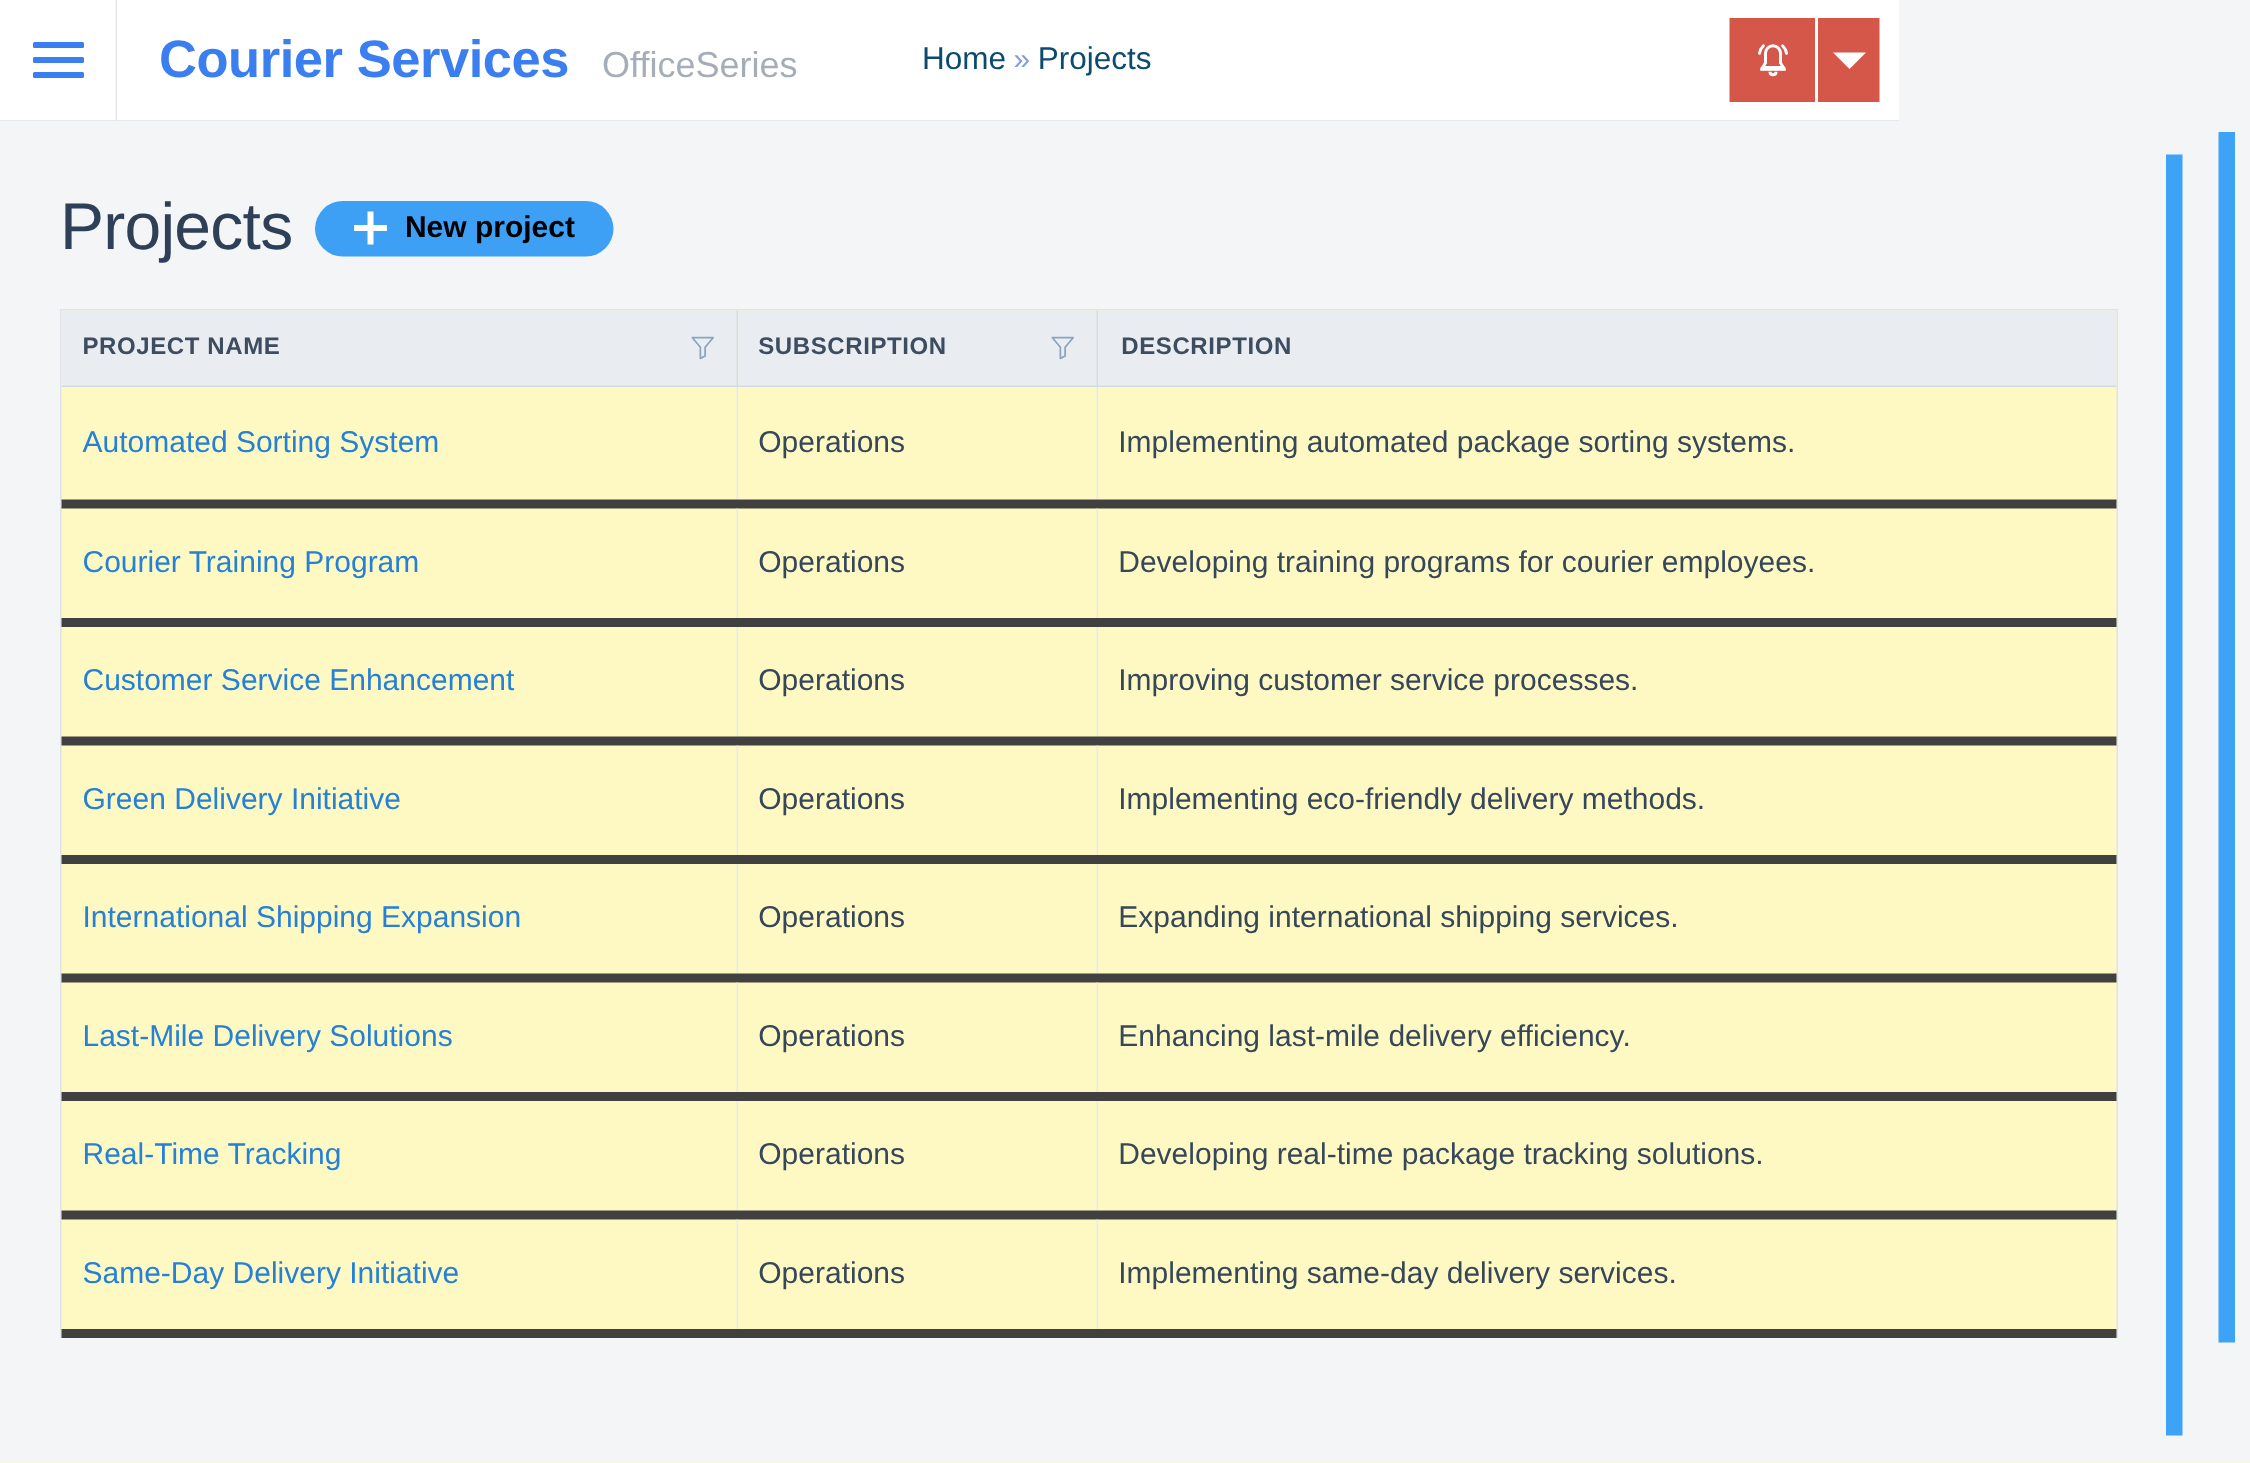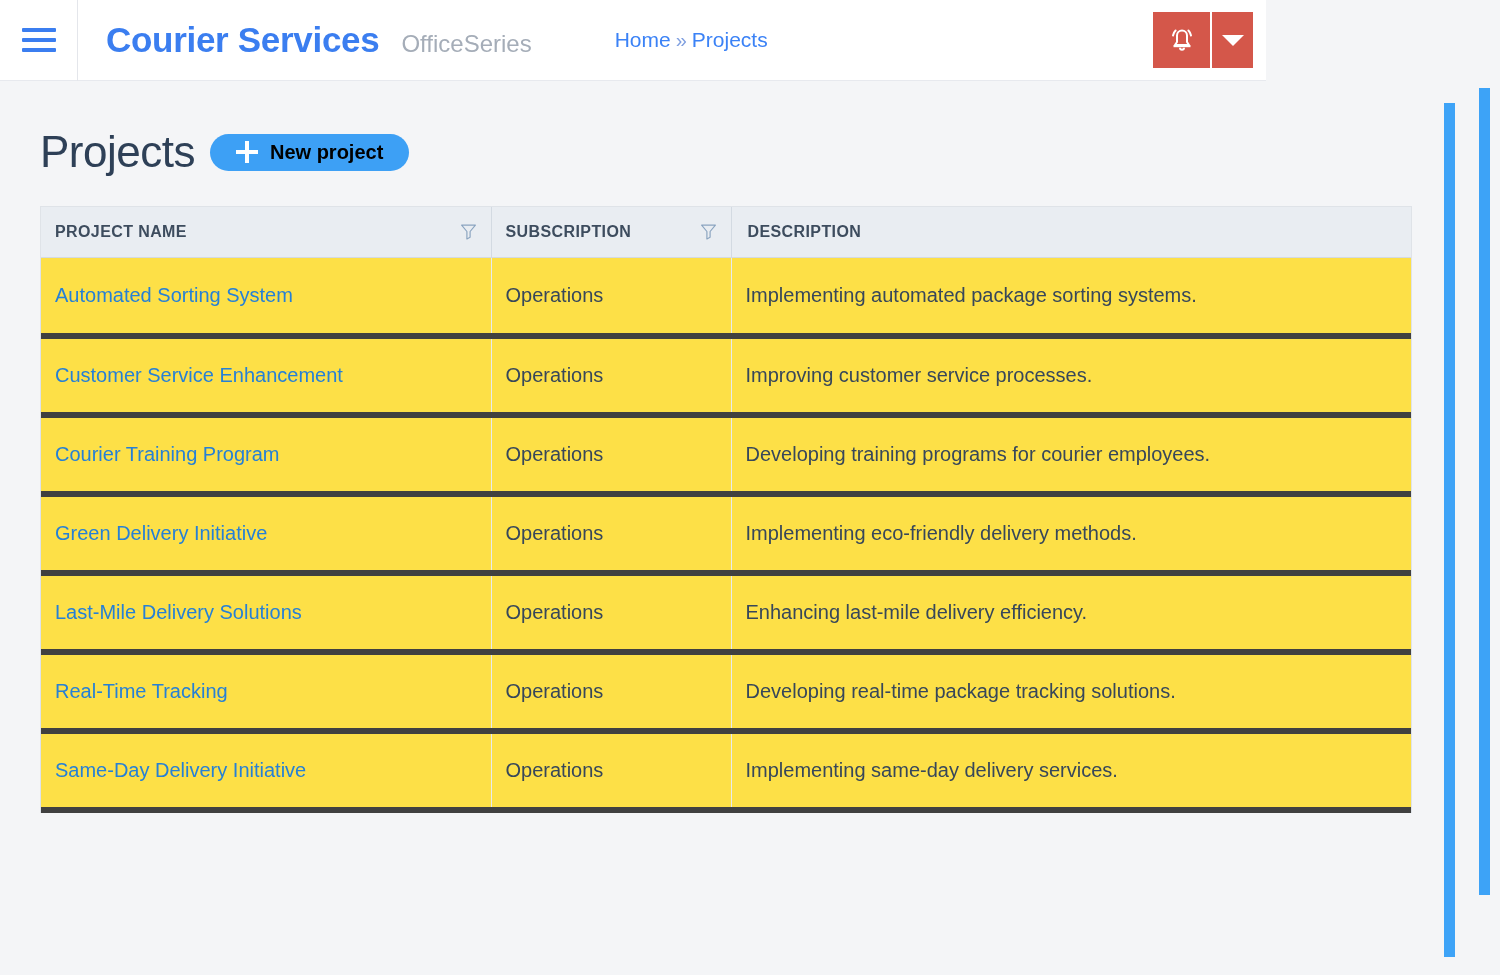--- a/index.html
+++ b/index.html
@@ -69,21 +69,21 @@
   }
 
   .breadcrumb {
     margin-left: 83px;
     font-size: 21px;
     display: flex;
     align-items: baseline;
     white-space: nowrap;
   }
   .breadcrumb a {
-    color: #3b82f6;
+    color: #0c4a6e;
     text-decoration: none;
   }
   .breadcrumb .sep {
     color: #7f9fe0;
     margin: 0 5px;
     font-size: 20px;
   }
 
   .header-actions {
     position: absolute;
@@ -158,21 +158,21 @@
   .plus-icon::after  { top: 9px; left: 0; height: 4px; width: 22px; }
   .new-project-label {
     font-size: 20px;
     font-weight: 700;
   }
 
   
   .table-wrap {
     margin: 29px 0 0 40px;
     width: 1372px;
-    background: #fde047;
+    background: #fef9c3;
     border: 1px solid #dfe3e8;
     border-bottom: none;
   }
   table {
     width: 100%;
     border-collapse: collapse;
     table-layout: fixed;
   }
   thead th {
     background: #e9edf2;
@@ -312,33 +312,38 @@
           </th>
         </tr>
       </thead>
       <tbody id="table-body">
           <tr>
             <td><a href="#">Automated Sorting System</a></td>
             <td>Operations</td>
             <td>Implementing automated package sorting systems.</td>
           </tr>
           <tr>
+            <td><a href="#">Courier Training Program</a></td>
+            <td>Operations</td>
+            <td>Developing training programs for courier employees.</td>
+          </tr>
+          <tr>
             <td><a href="#">Customer Service Enhancement</a></td>
             <td>Operations</td>
             <td>Improving customer service processes.</td>
           </tr>
           <tr>
-            <td><a href="#">Courier Training Program</a></td>
-            <td>Operations</td>
-            <td>Developing training programs for courier employees.</td>
-          </tr>
-          <tr>
             <td><a href="#">Green Delivery Initiative</a></td>
             <td>Operations</td>
             <td>Implementing eco-friendly delivery methods.</td>
+          </tr>
+          <tr>
+            <td><a href="#">International Shipping Expansion</a></td>
+            <td>Operations</td>
+            <td>Expanding international shipping services.</td>
           </tr>
           <tr>
             <td><a href="#">Last-Mile Delivery Solutions</a></td>
             <td>Operations</td>
             <td>Enhancing last-mile delivery efficiency.</td>
           </tr>
           <tr>
             <td><a href="#">Real-Time Tracking</a></td>
             <td>Operations</td>
             <td>Developing real-time package tracking solutions.</td>

